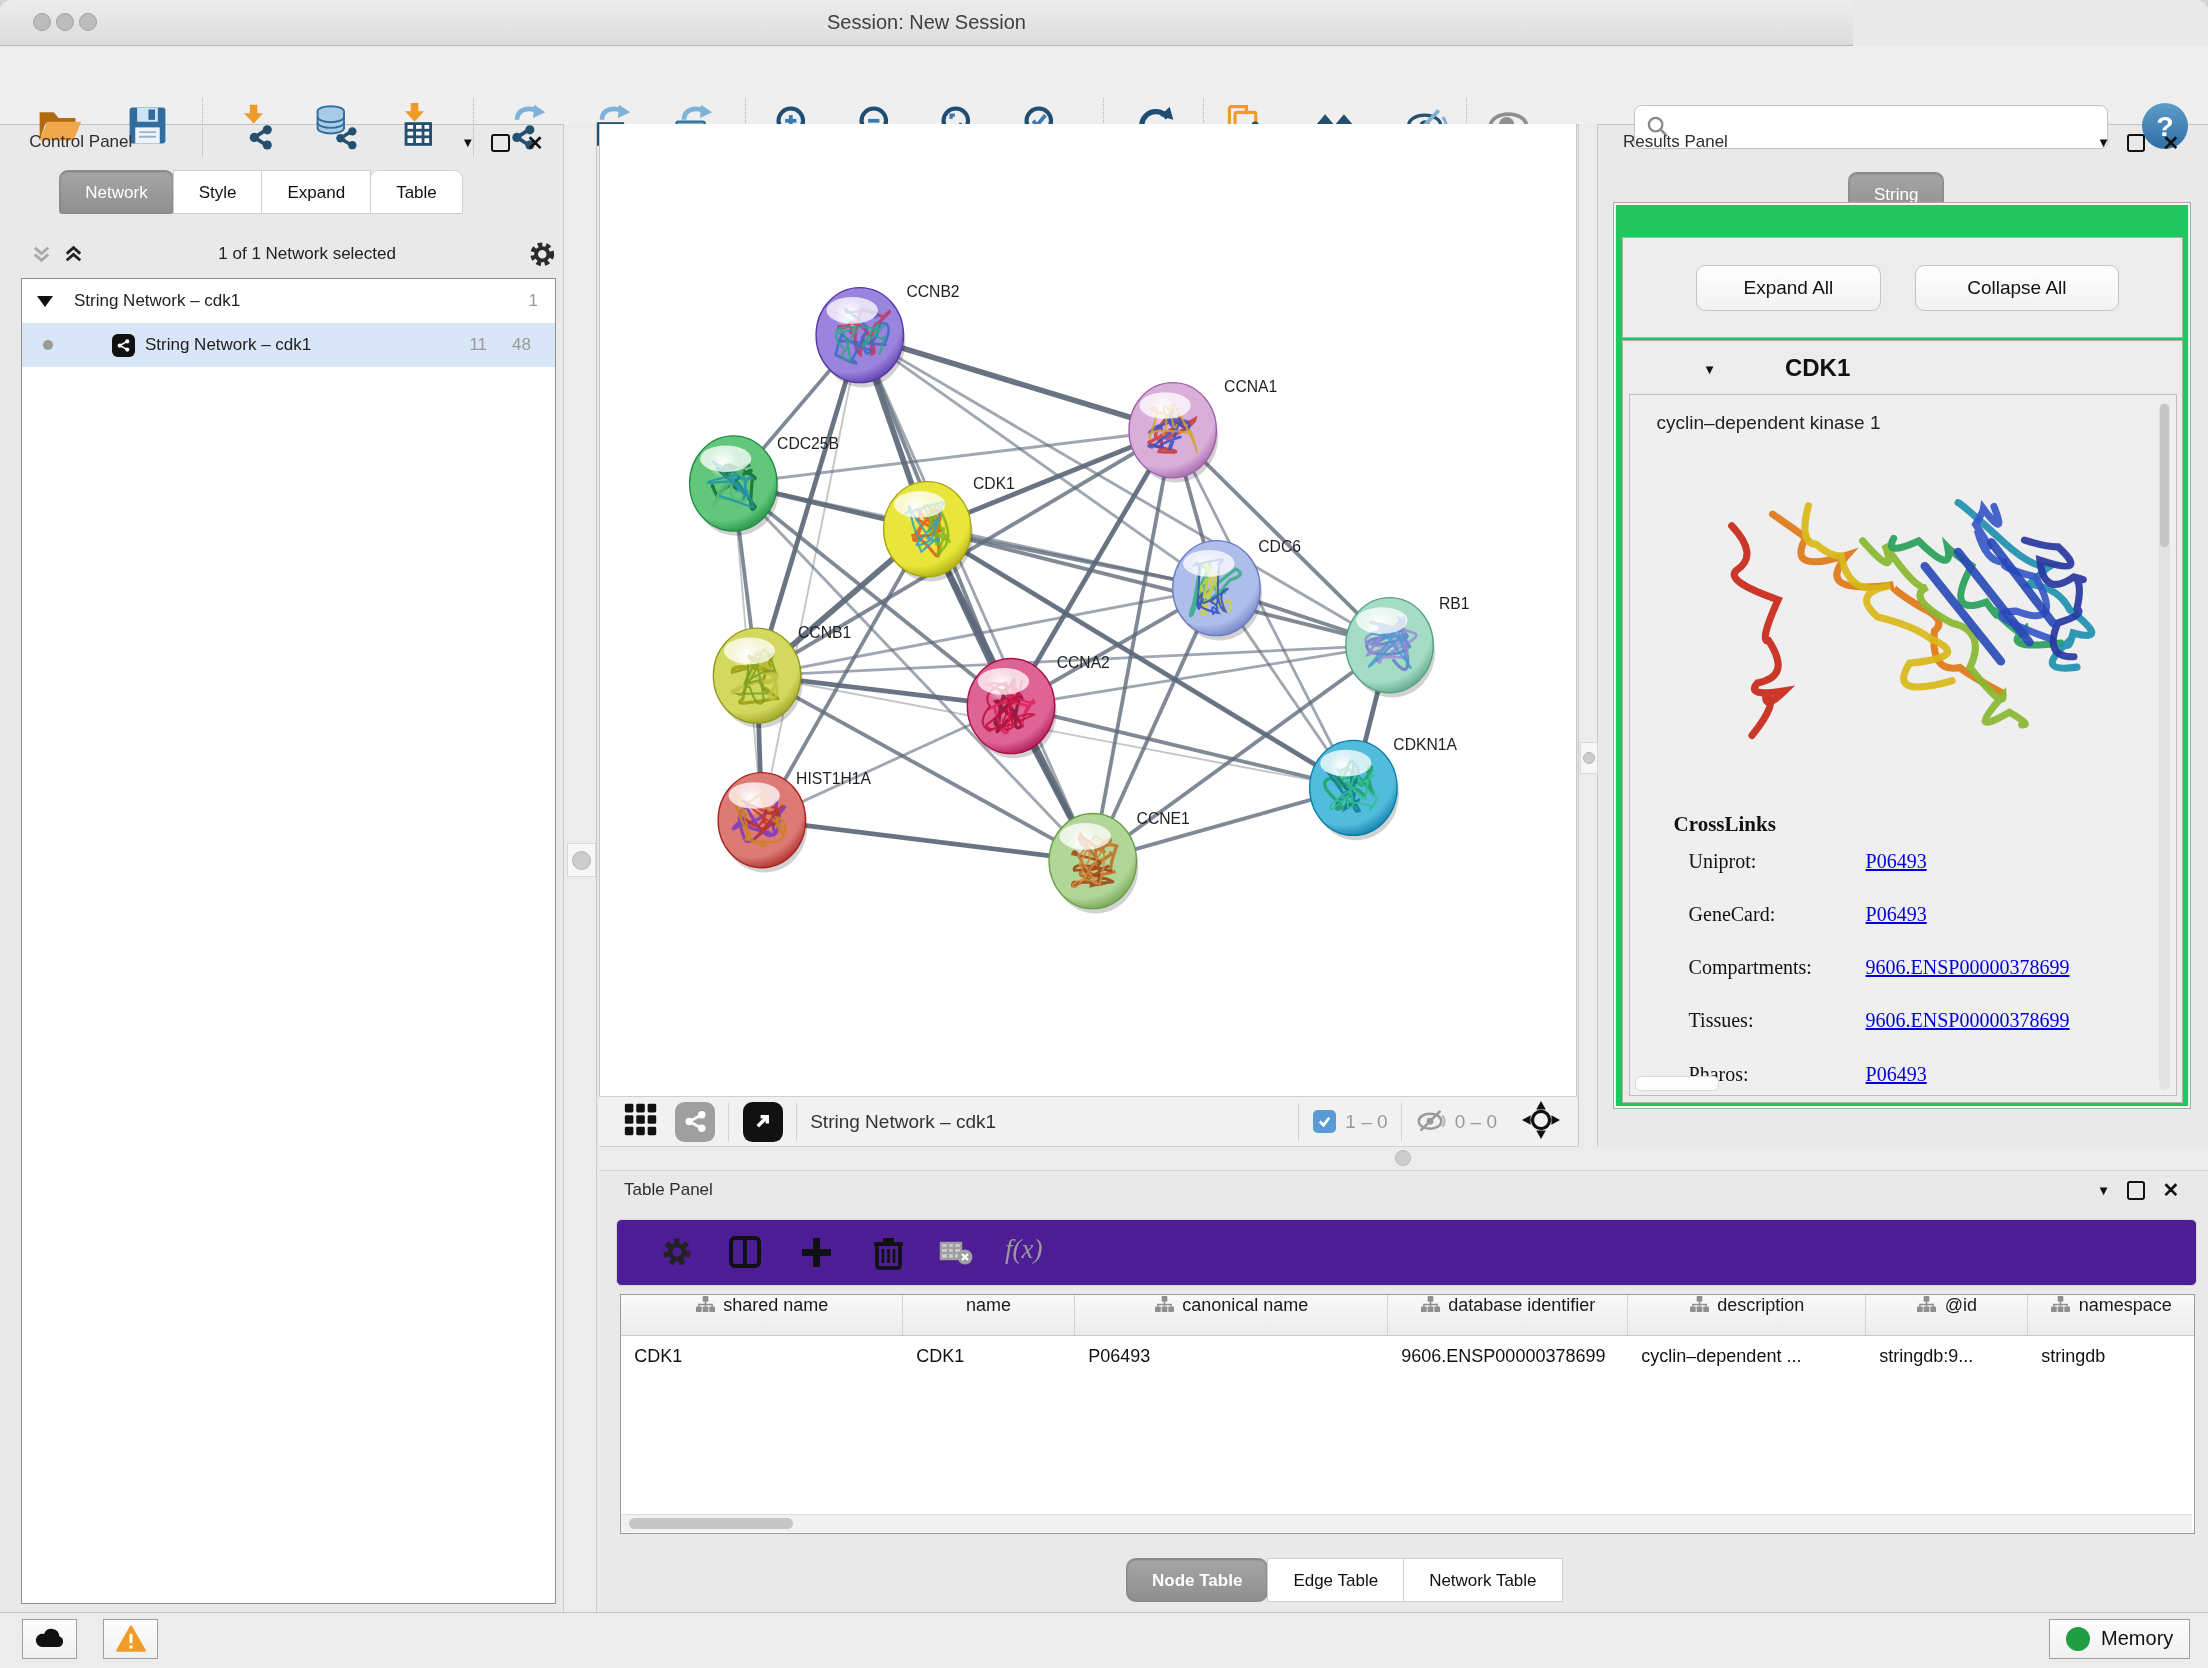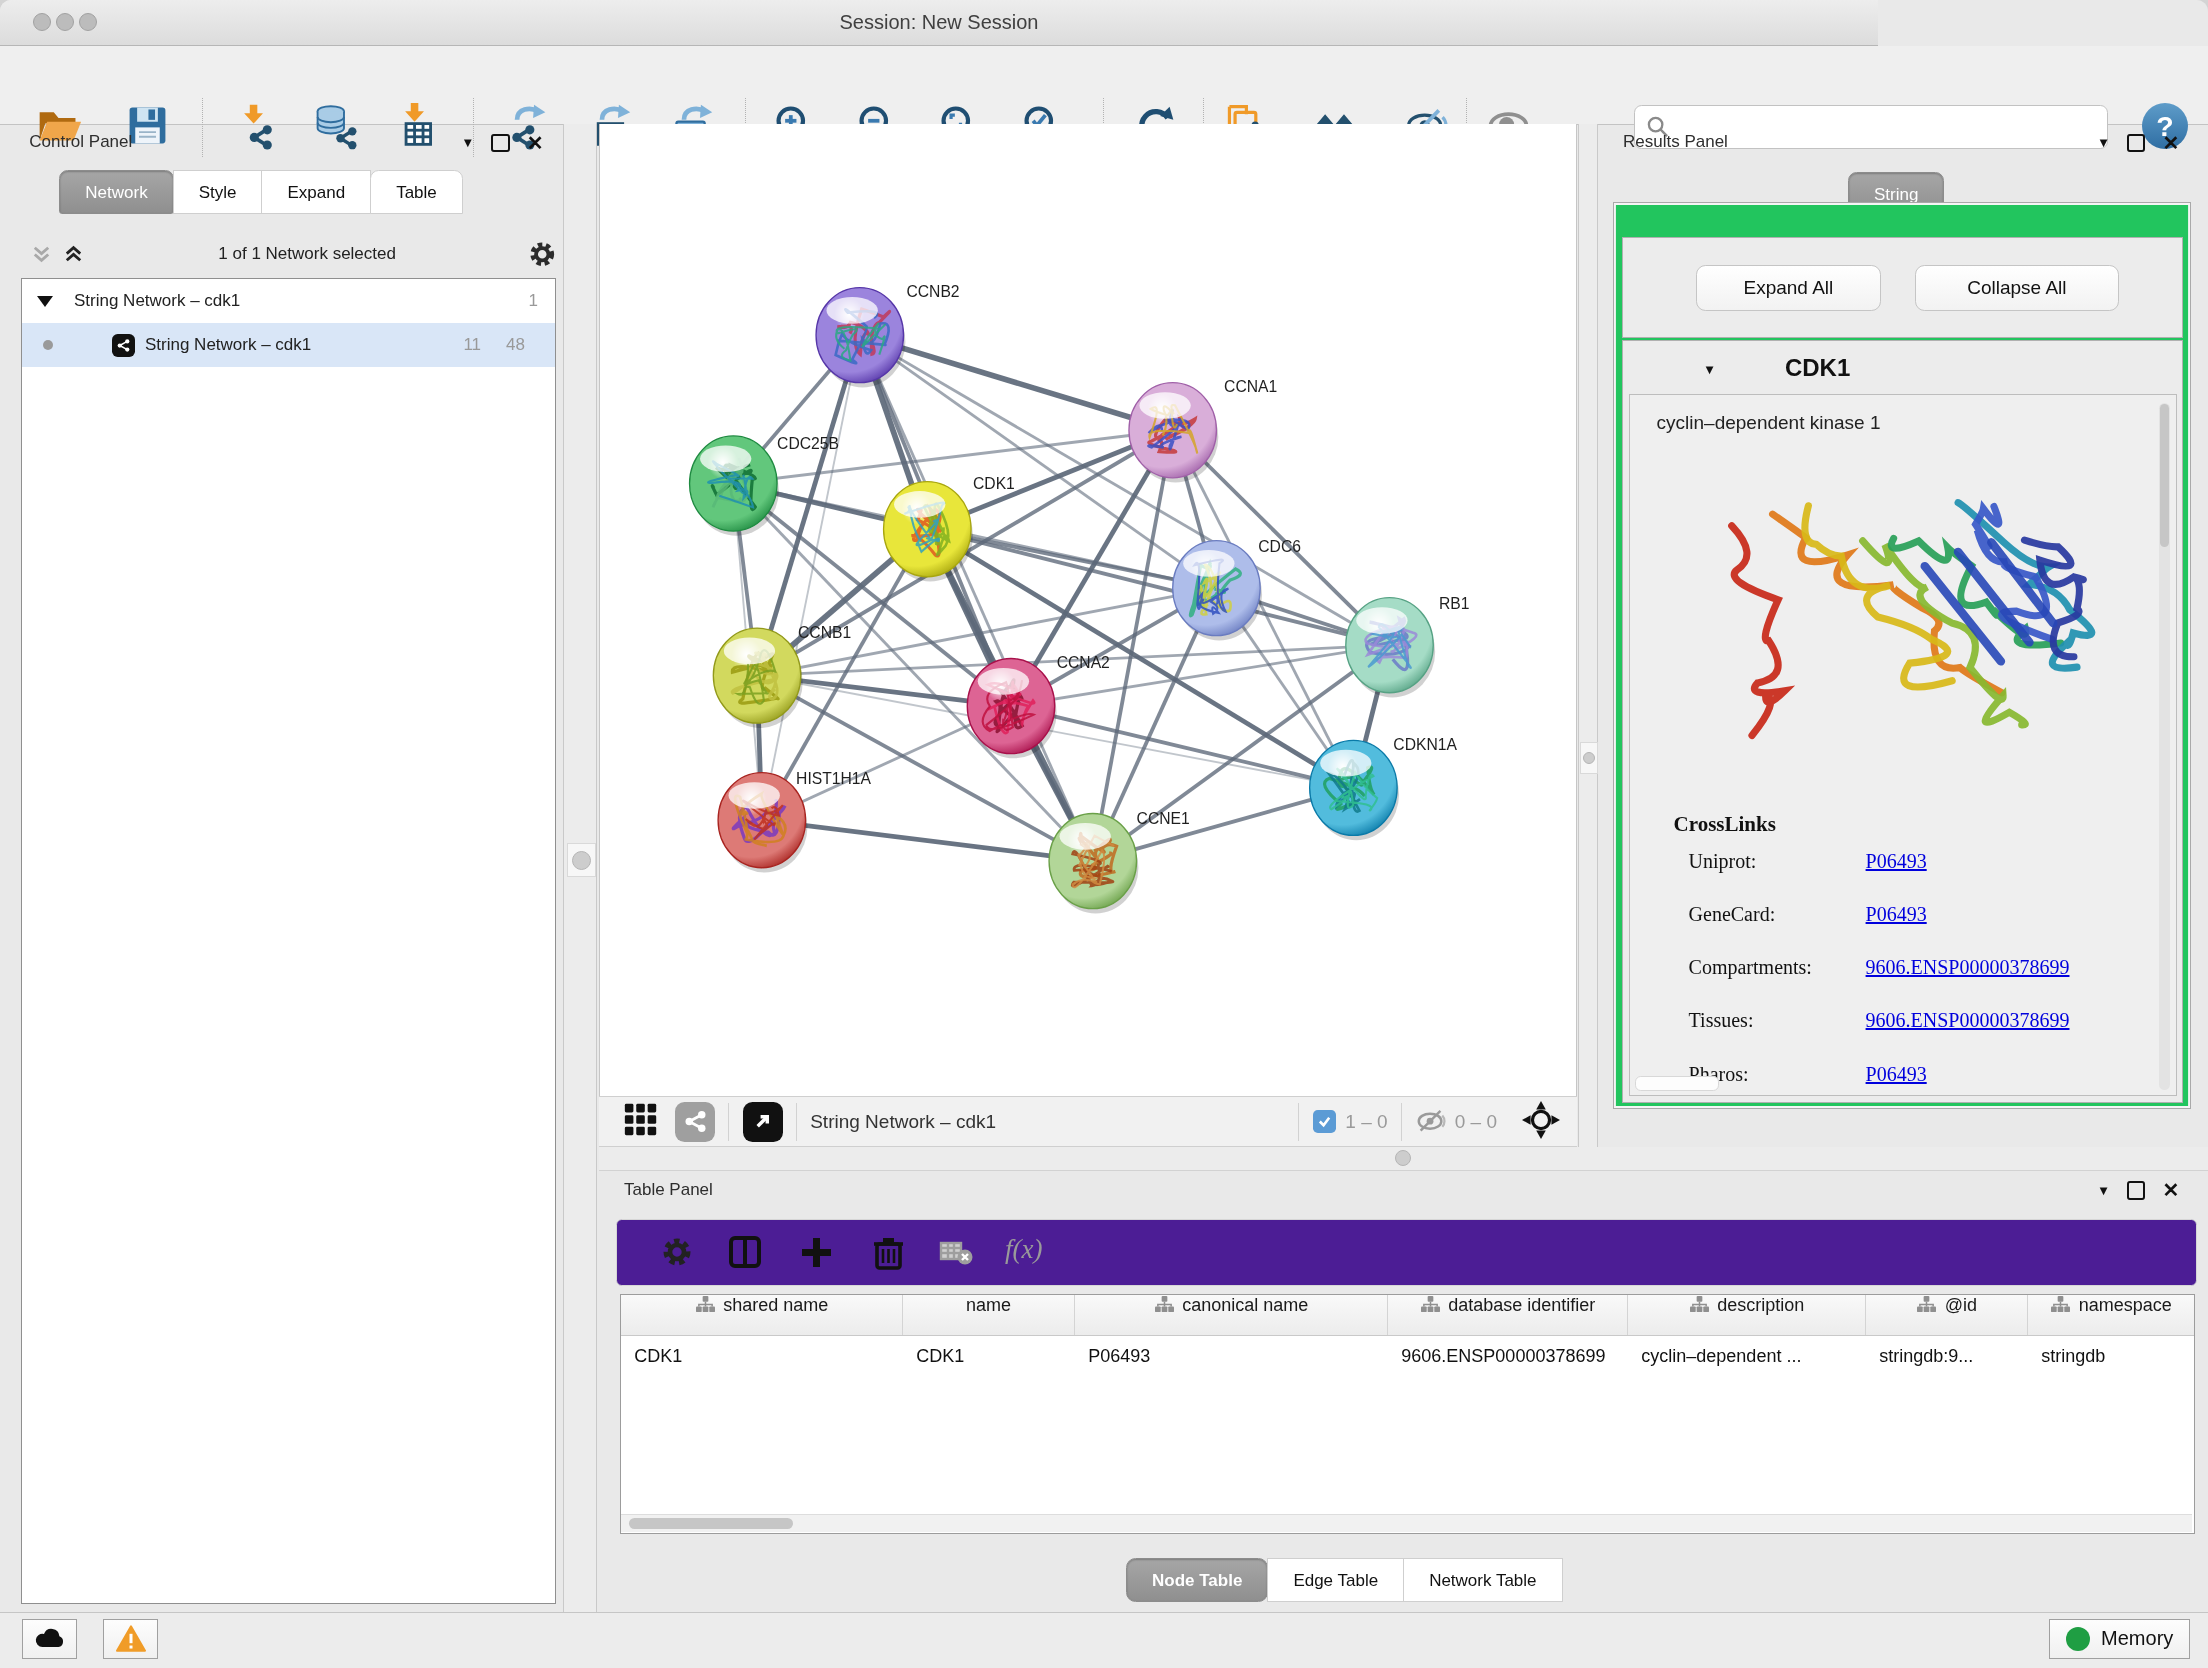--- a/index.html
+++ b/index.html
@@ -1,21 +1,21 @@
 <!DOCTYPE html>
 <html style="font-size:15px"><head>
 <meta charset="utf-8">
 <style>
   html,body{margin:0;padding:0;background:#d4d4d4;}
   .window{position:relative;width:2208px;height:1668px;background:#e9e9e9;overflow:hidden;
           border-radius:11.4px 11.4px 0 0;font-family:"Liberation Sans",sans-serif;color:#222;}
   .abs{position:absolute;}
   
   .titlebar{left:0;top:0;width:1853px;height:45px;background:linear-gradient(#ededed,#dcdcdc);
-            border-bottom:1px solid #b6b6b6;padding-left:25px;}
+            border-bottom:1px solid #b6b6b6;}
   .tl{position:absolute;top:13.3px;width:18px;height:18px;border-radius:50%;
       background:#bcbcbc;border:1px solid #a2a2a2;box-sizing:border-box;}
   .win-title{position:absolute;left:0;right:0;top:10.5px;text-align:center;font-size:20px;color:#404040;}
   
   .toolbar{left:0;top:46px;width:2208px;height:78px;background:#efefef;border-bottom:1.9px solid #c3c3c3;}
   .tbtn{position:absolute;top:55px;width:53px;height:53px;transform:translateX(-27px);cursor:default;}
   .tsep{position:absolute;top:52px;height:59px;border-left:1.9px dotted #b2b2b2;}
   .searchbox{position:absolute;left:1634px;top:59px;width:474px;height:44px;background:#fff;
              border:1.9px solid #c2c2c2;border-radius:7.6px;box-sizing:border-box;display:flex;align-items:center;}
   .searchbox svg{margin-left:11.4px;}
@@ -293,21 +293,21 @@
           <svg width="15" height="15" viewBox="0 0 24 24">
               <circle cx="6" cy="12" r="3.4" fill="#fff"></circle>
               <circle cx="18" cy="5.5" r="3.4" fill="#fff"></circle>
               <circle cx="18" cy="18.5" r="3.4" fill="#fff"></circle>
               <line x1="6" y1="12" x2="18" y2="5.5" stroke="#fff" stroke-width="2.4"></line>
               <line x1="6" y1="12" x2="18" y2="18.5" stroke="#fff" stroke-width="2.4"></line>
             </svg>
         </span>
         <span style="margin-left:9.5px;">String Network – cdk1</span>
         <span class="cnt" style="margin-left:auto;">11</span>
-        <span class="cnt" style="margin-left:25px;margin-right:30px;">48</span>
+        <span class="cnt" style="margin-left:25px;margin-right:24px;">48</span>
       </div>
     </div>
   </div>
 
   <div class="abs splitter-v" style="left:563px;top:124px;width:34px;height:1488px;">
     <div class="handle-box abs" style="left:2.9px;top:719px;width:27px;height:32px;">
       <div class="handle-dot"></div>
     </div>
   </div>
 

